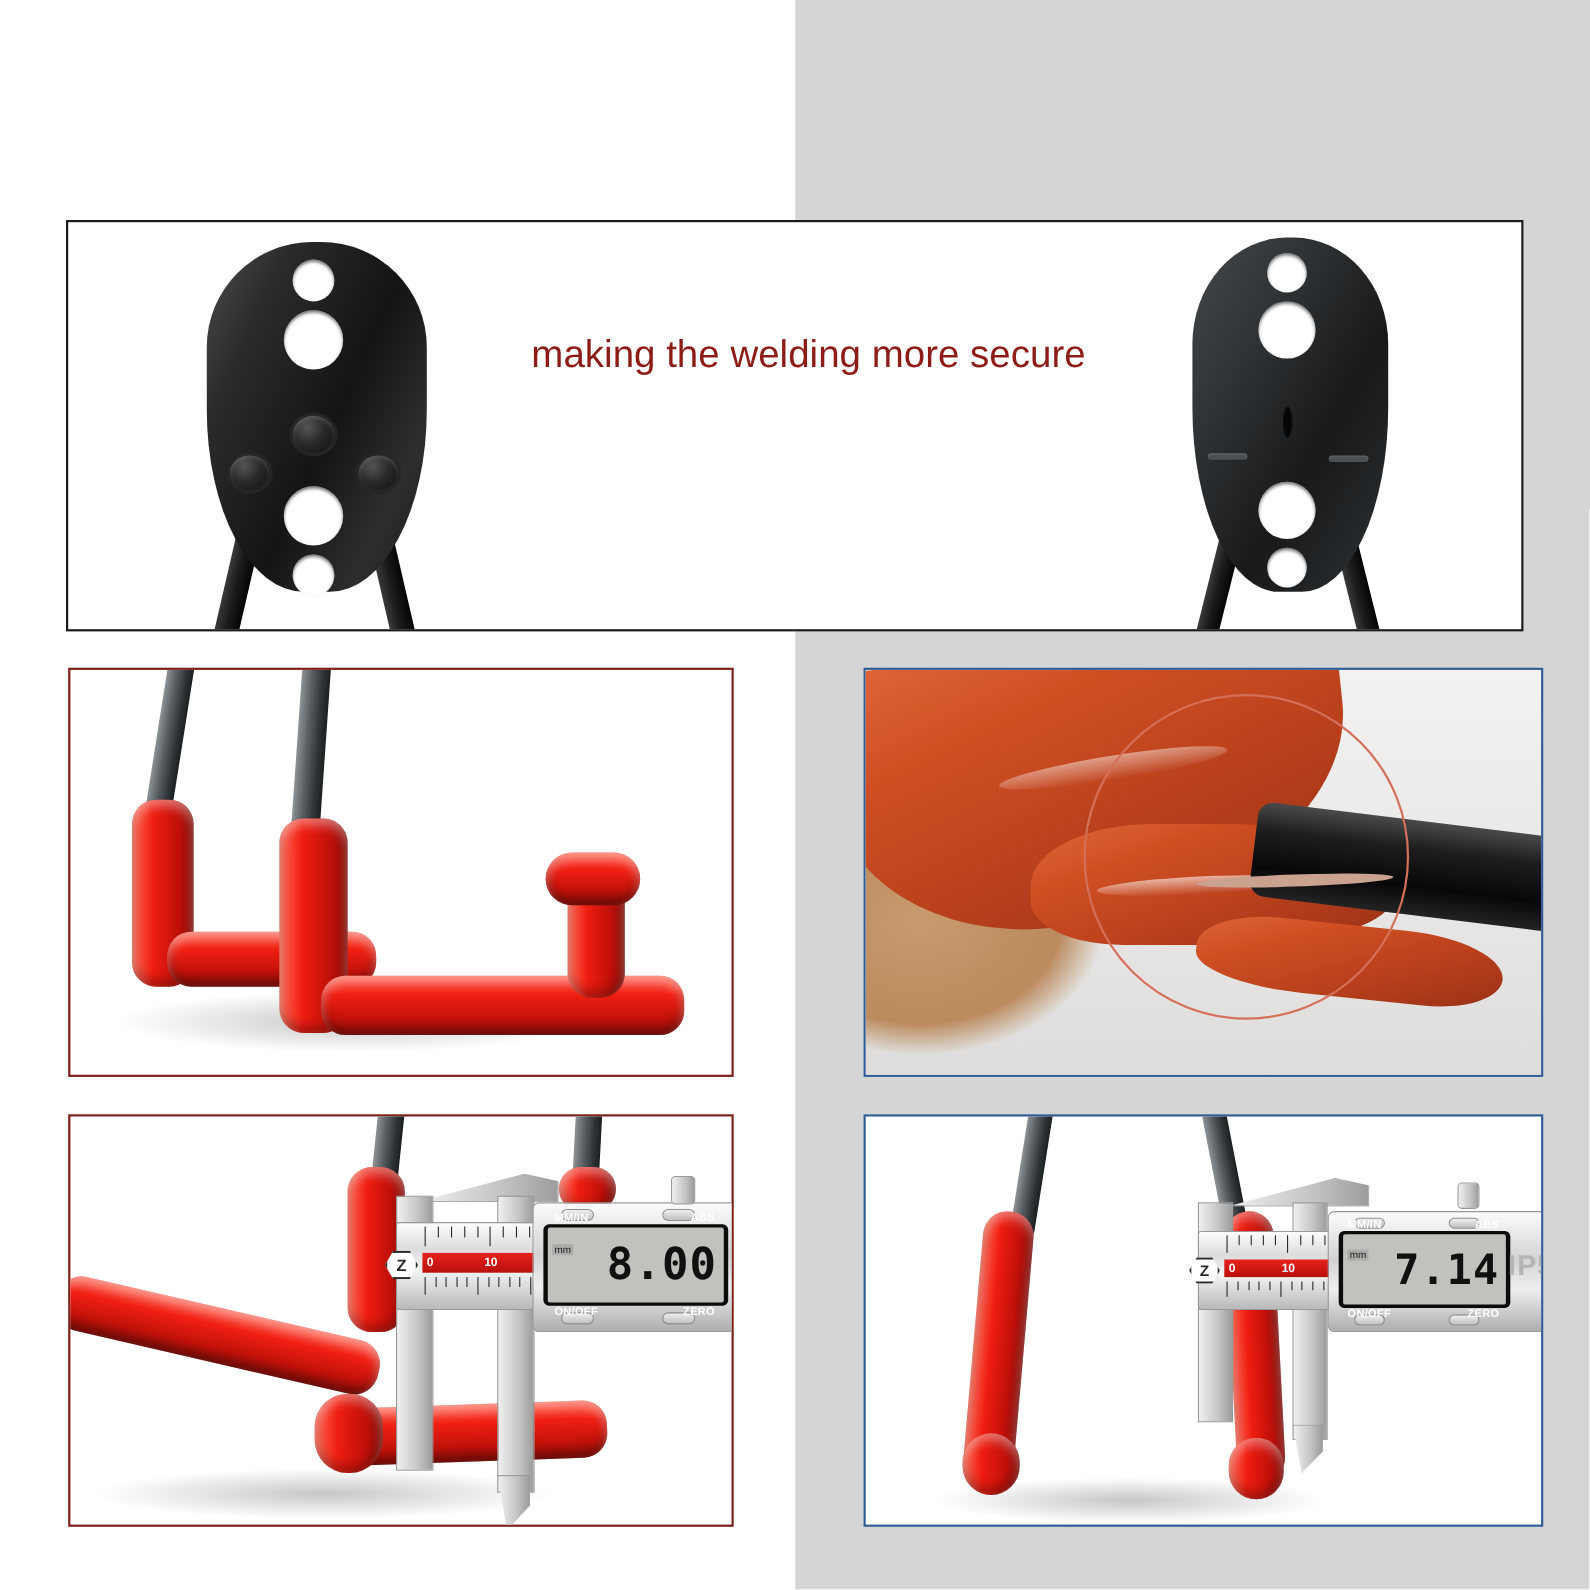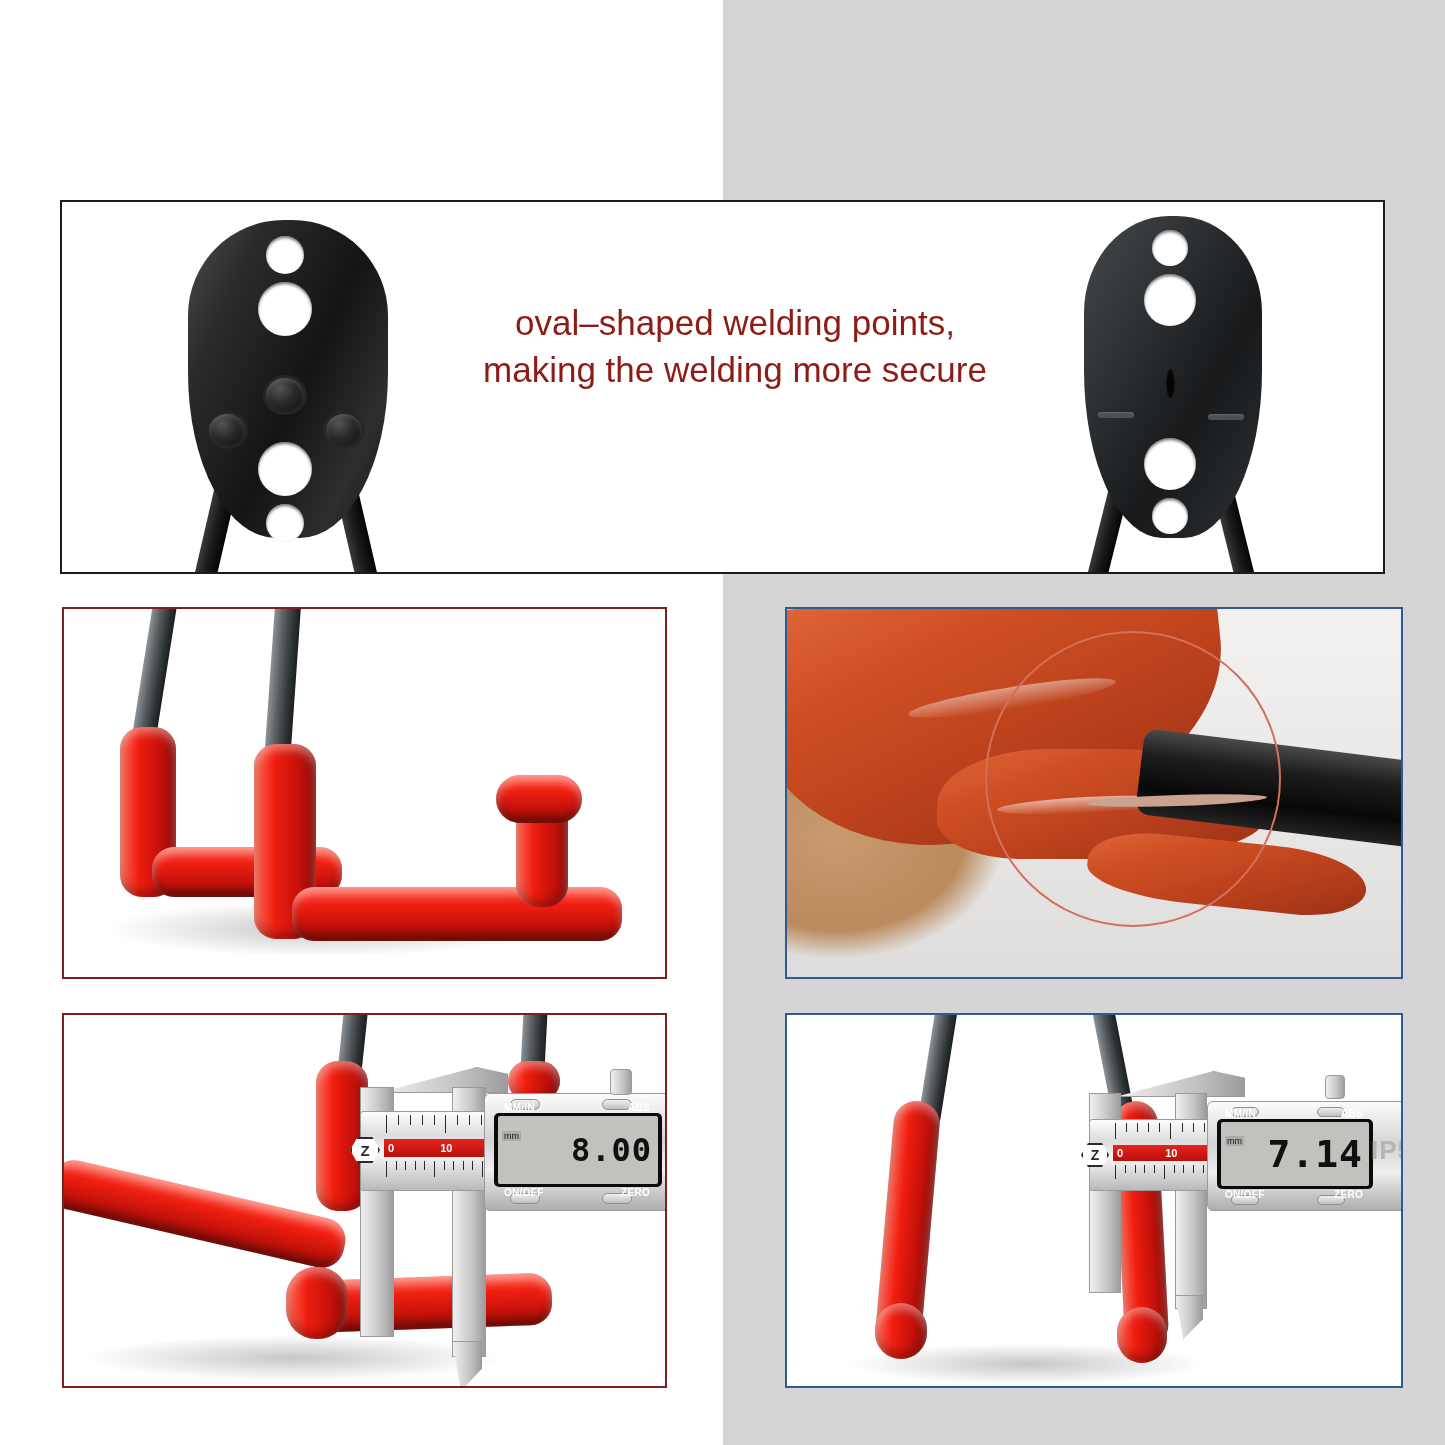--- a/index.html
+++ b/index.html
@@ -310,21 +310,20 @@
       <div class="hole" style="left:84px; top:62px; width:54px; height:54px;"></div>
       <div class="hole" style="left:84px; top:222px; width:54px; height:54px;"></div>
       <div class="hole" style="left:92px; top:284px; width:38px; height:38px;"></div>
 
       <div class="boss" style="left:92px; top:158px; width:38px; height:34px;"></div>
       <div class="boss" style="left:35px; top:194px; width:36px; height:32px;"></div>
       <div class="boss" style="left:152px; top:194px; width:36px; height:32px;"></div>
     </div>
 
     <div class="headline" style="position:absolute; left:388px; top:98px;">
-      <span>oval–shaped welding points,</span>
       <span>making the welding more secure</span>
     </div>
 
     <div class="plate-wrap" style="left:1012px; top:14px; width:210px; height:348px;">
       <div class="leg" style="left:26px; top:250px; width:20px; height:118px; transform:rotate(14deg);"></div>
       <div class="leg" style="left:148px; top:250px; width:20px; height:118px; transform:rotate(-14deg);"></div>
 
       <div class="plate" style="left:10px; top:0px; width:178px; height:322px;
                   background:linear-gradient(120deg,#45484a 0%, #303335 30%, #17191b 62%, #272a2c 88%, #111315 100%);"></div>
 
@@ -442,21 +441,21 @@
       <div class="cal-btn" style="left:176px; top:58px; width:30px; height:11px;"></div>
       <div class="cal-btn" style="left:268px; top:58px; width:30px; height:11px;"></div>
       <div class="cal-btn" style="left:176px; top:152px; width:30px; height:11px;"></div>
       <div class="cal-btn" style="left:268px; top:152px; width:30px; height:11px;"></div>
 
       <div class="lcd" style="left:160px; top:72px; width:168px; height:74px;">
         <span class="lcd-label" style="left:10px; top:-11px;">MM/IN</span>
         <span class="lcd-label" style="right:12px; top:-11px;">ABS</span>
         <div class="lcd-inner">
           <span class="lcd-unit">mm</span>
-          <span class="lcd-val" style="font-size:32px;">8.00</span>
+          <span class="lcd-val" style="font-size:40px;">8.00</span>
         </div>
         <span class="lcd-label" style="left:10px; bottom:-11px;">ON/OFF</span>
         <span class="lcd-label" style="right:12px; bottom:-11px;">ZERO</span>
       </div>
 
       <div class="cal-jaw" style="left:276px; top:28px; width:22px; height:26px; border-radius:4px;"></div>
       <div class="cal-jaw" style="left:118px; top:300px; width:30px; height:50px; clip-path:polygon(0 0,100% 0,100% 55%,30% 100%);"></div>
     </div>
   </div>
 

